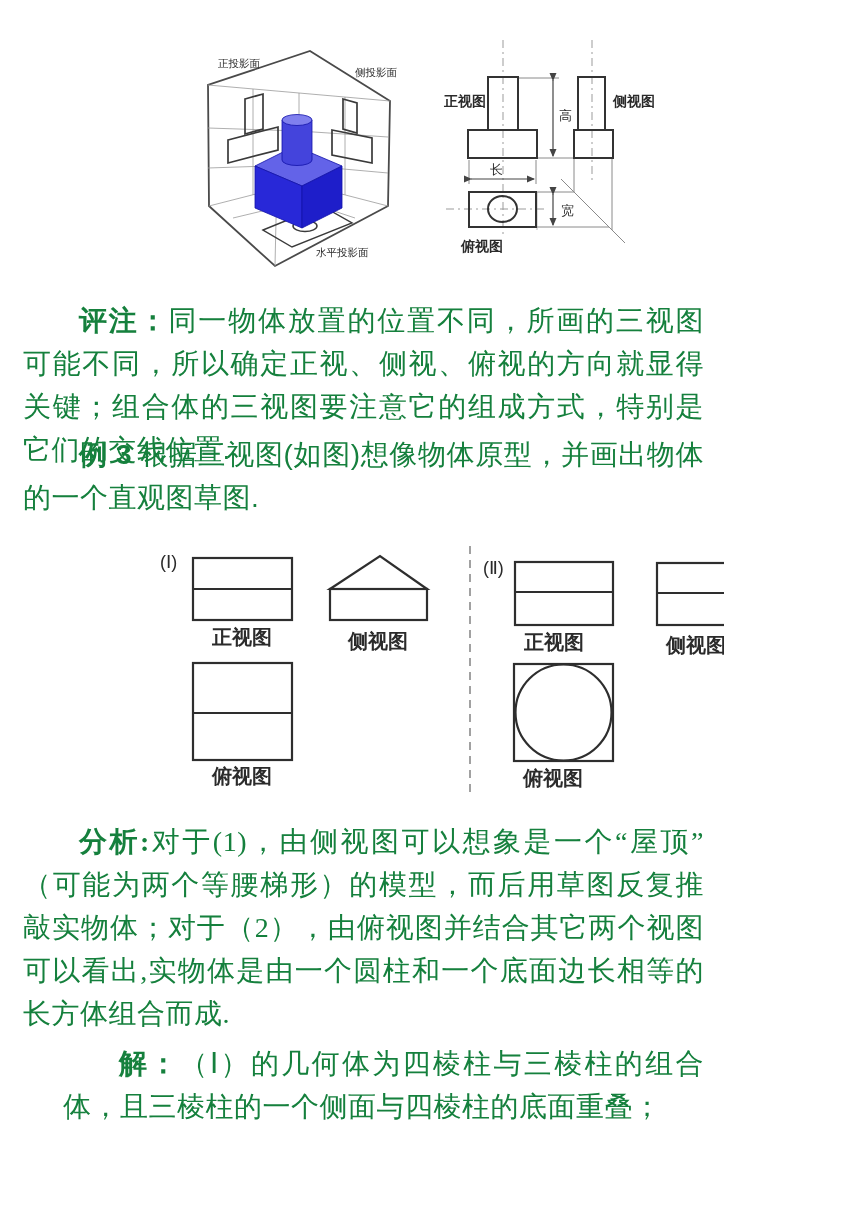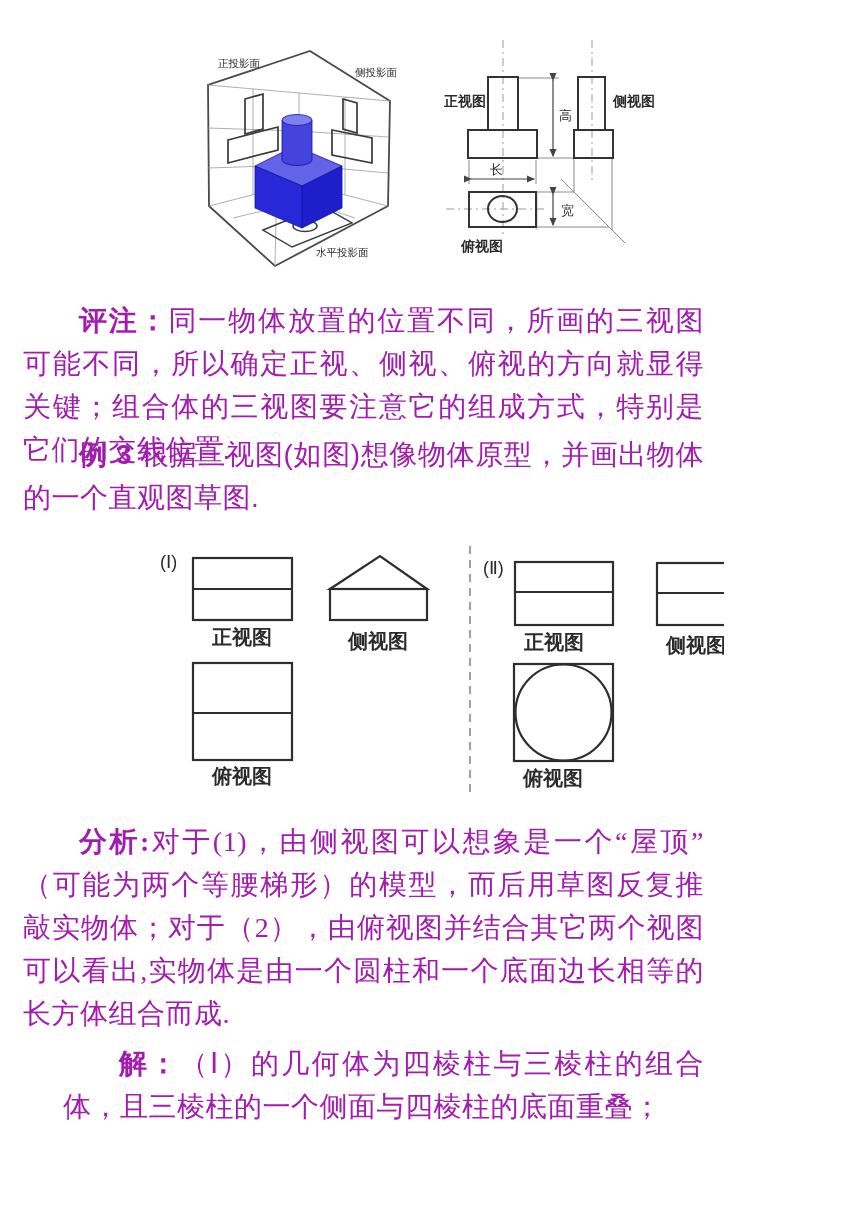--- a/index.html
+++ b/index.html
@@ -1,21 +1,21 @@
 <!DOCTYPE html>
 <html lang="zh"><head>
 <meta charset="utf-8">
 <style>
   html,body{margin:0;padding:0;}
   .page{
     position:relative;
     width:724px;height:1221px;
     background:#ffffff;
     font-family:"Liberation Sans","DejaVu Sans",sans-serif;
-    color:#a21caf;
+    color:#15803d;
     overflow:hidden;
   }
   .fig{position:absolute;}
   .para{
     position:absolute;left:0;right:0;
     padding:0 20px 0 23px;
     font-size:28px;line-height:43px;
     text-align:justify;
     font-weight:500;
     letter-spacing:.5px;

